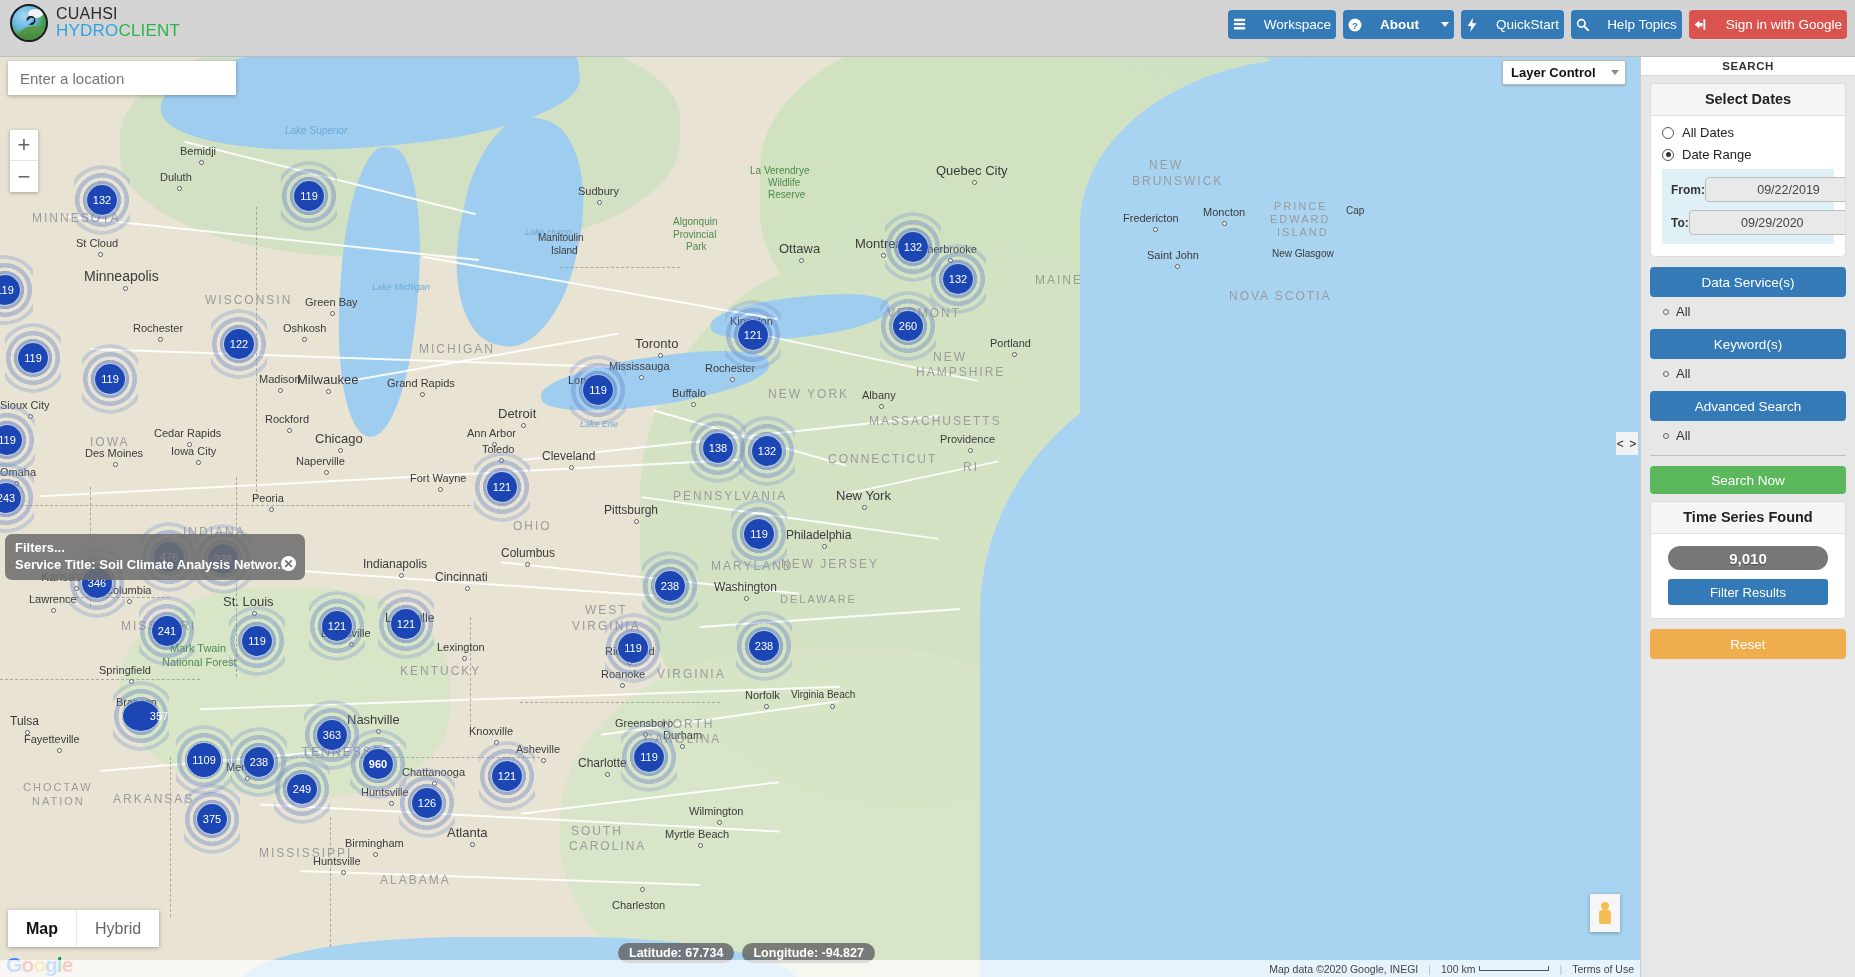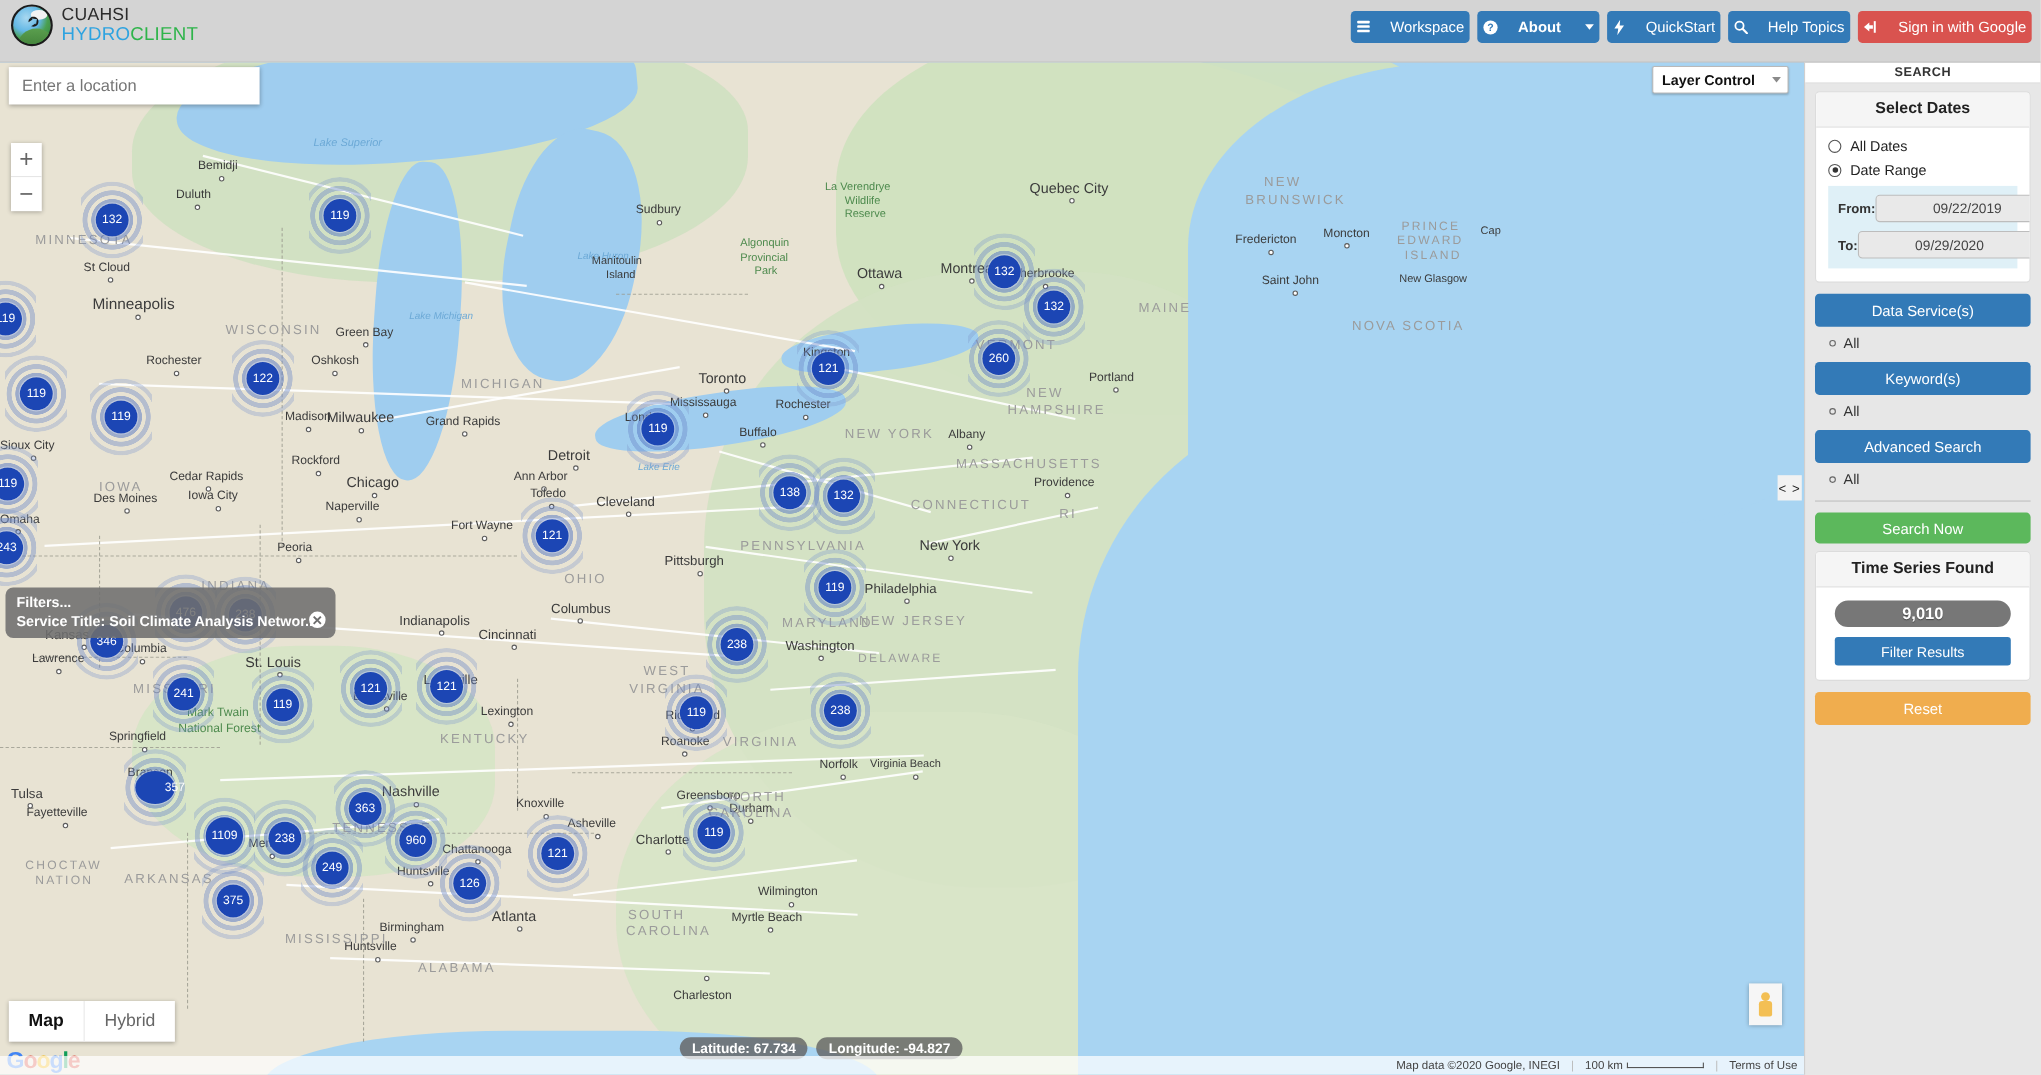--- a/index.html
+++ b/index.html
@@ -820,21 +820,21 @@
       <div class="cluster" style="left: 141px; top: 659px;">
         <div class="halo"></div>
         <div class="core" style="background: rgb(28, 70, 180); padding-left: 36px;">357</div>
       </div>
       <div class="cluster" style="left: 332px; top: 678px;">
         <div class="halo"></div>
         <div class="core" style="background: rgb(28, 70, 180);">363</div>
       </div>
       <div class="cluster" style="left: 378px; top: 707px;">
         <div class="halo"></div>
-        <div class="core" style="background: rgb(28, 70, 180);">960</div>
+        <div class="core" style="background: rgb(28, 70, 180); font-weight: bold;">960</div>
       </div>
       <div class="cluster big" style="left: 204px; top: 703px;">
         <div class="halo"></div>
         <div class="core" style="background: rgb(28, 70, 180);">1109</div>
       </div>
       <div class="cluster" style="left: 259px; top: 705px;">
         <div class="halo"></div>
         <div class="core" style="background: rgb(28, 70, 180);">238</div>
       </div>
       <div class="cluster" style="left: 302px; top: 732px;">

